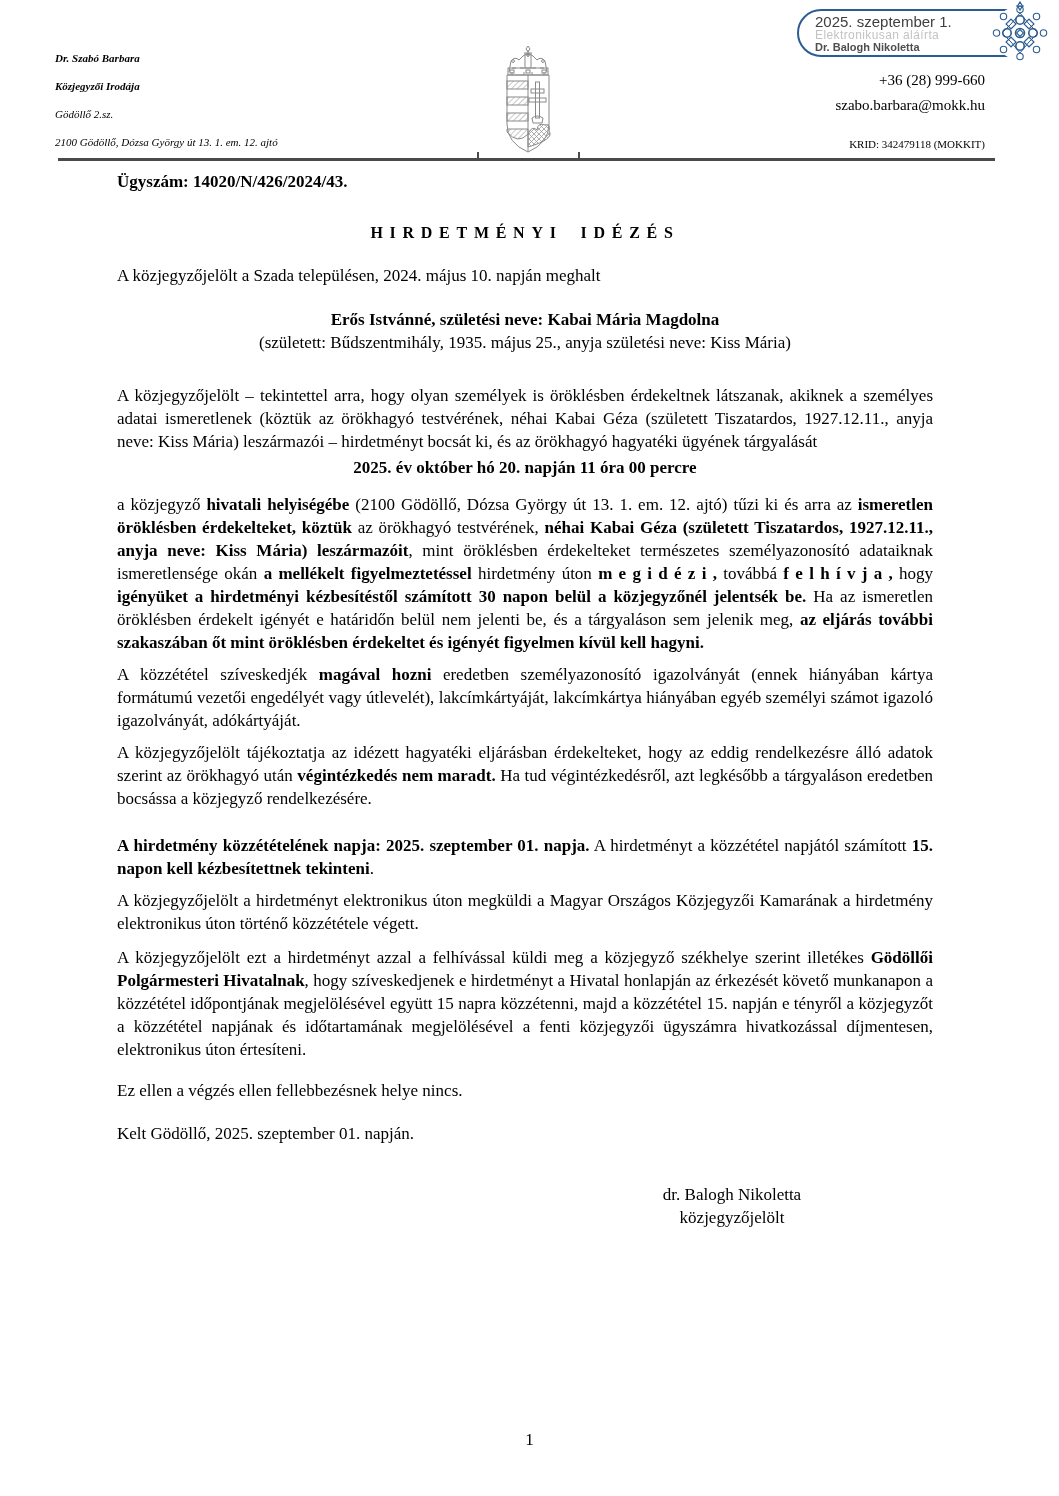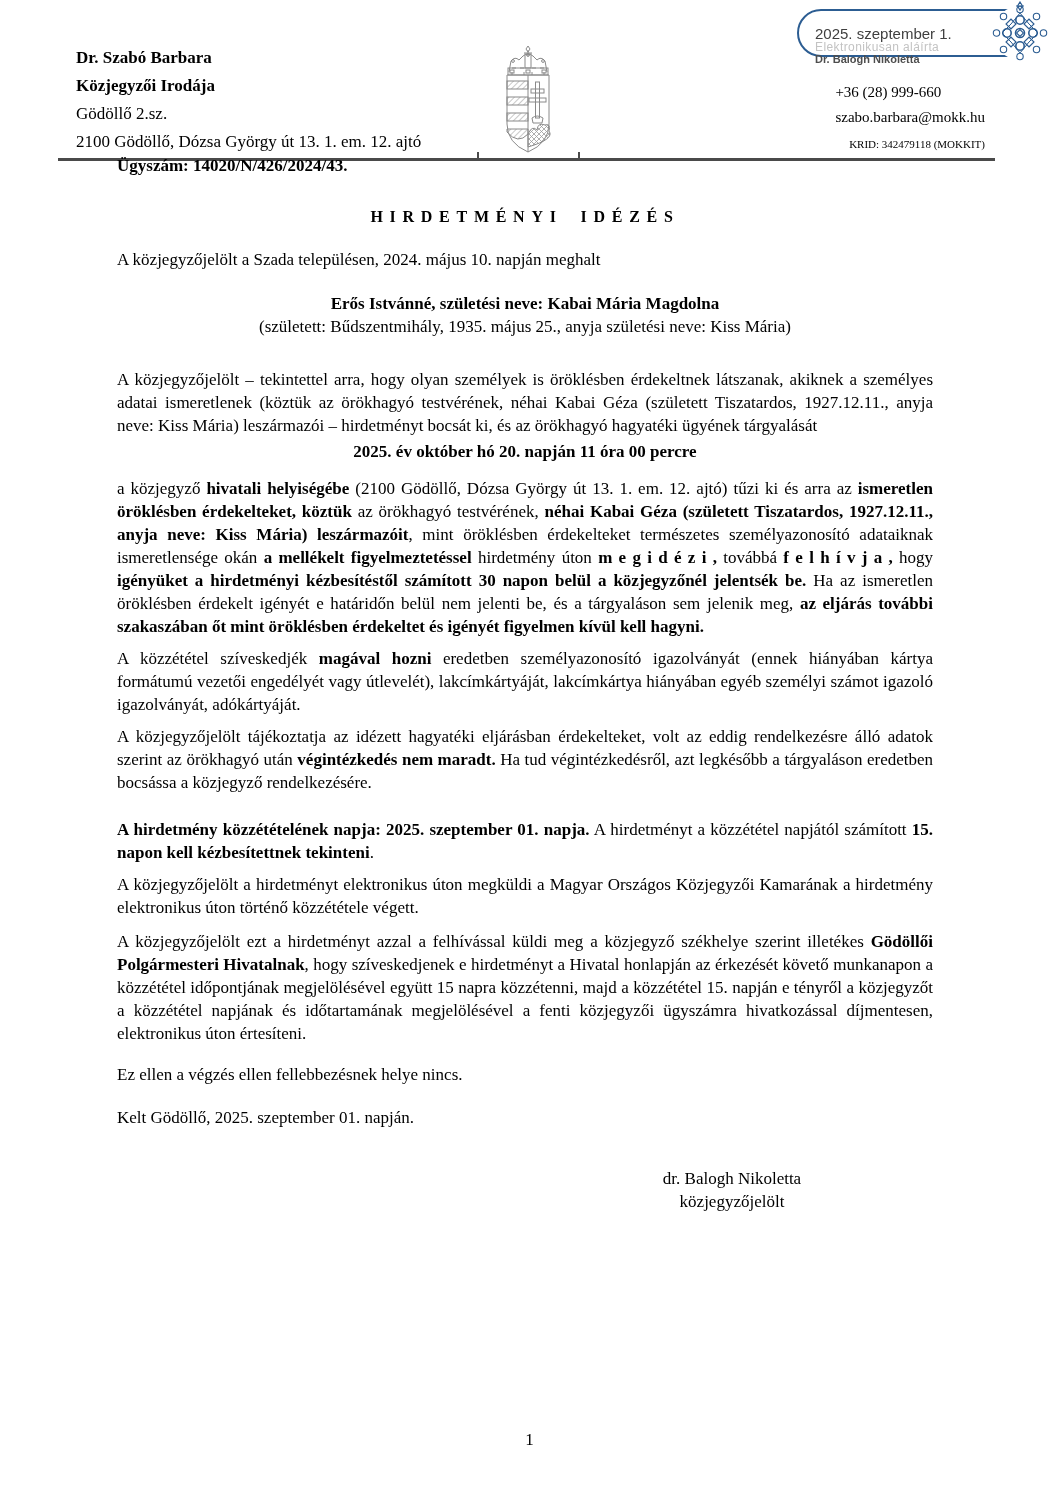--- a/index.html
+++ b/index.html
@@ -6,47 +6,47 @@
   .page{
     position:relative;
     width:1059px;height:1496px;
     background:#ffffff;
     font-family:"Liberation Serif", serif;
     color:#000;
     overflow:hidden;
   }
 
   
-  .office-block{position:absolute;left:76px;top:44px;font-size:17px;line-height:28px;}
+  .office-block{position:absolute;left:55px;top:44px;font-size:11px;line-height:28px;font-style:italic;}
   .office-block .bold{font-weight:bold;}
 
   .coat-of-arms{position:absolute;left:499px;top:44px;width:58px;height:114px;}
 
   .stamp-box{
     position:absolute;left:797px;top:9px;width:246px;height:48px;
     border:2px solid #2c5d92;border-radius:24px;
     font-family:"Liberation Sans", sans-serif;
     box-sizing:border-box;
   }
-  .stamp-text{position:absolute;left:16px;top:14px;white-space:nowrap;}
+  .stamp-text{position:absolute;left:16px;top:2px;white-space:nowrap;}
   .stamp-date{font-size:15px;color:#3f3f3f;line-height:17px;}
   .stamp-subtitle{font-size:12px;color:#c3c3c3;line-height:11px;letter-spacing:.4px;}
   .stamp-signer{font-size:11px;color:#4e4e4e;font-weight:bold;line-height:13px;}
   .seal-rosette{position:absolute;left:990px;top:1px;width:60px;height:60px;}
 
-  .contact-block{position:absolute;right:74px;top:80px;font-size:15px;line-height:25px;}
+  .contact-block{position:absolute;right:74px;top:68px;text-align:right;font-size:15px;line-height:25px;}
   .krid-line{position:absolute;right:74px;top:138px;font-size:11px;}
 
   .header-rule{position:absolute;left:58px;top:158px;width:937px;height:3px;background:#4a4a4a;}
   .rule-tick{position:absolute;top:-6px;width:2px;height:9px;background:#4a4a4a;}
   .tick-1{left:419px;}
   .tick-2{left:520px;}
 
   
-  .doc-body{position:absolute;left:117px;top:154px;width:816px;font-size:17px;line-height:23px;}
+  .doc-body{position:absolute;left:117px;top:170px;width:816px;font-size:17px;line-height:23px;}
   .blk{margin:0;}
   .justify{text-align:justify;}
   .center{text-align:center;}
   .b{font-weight:bold;}
   .title-line{
     text-align:center;font-weight:bold;font-size:16px;line-height:26px;
     letter-spacing:.42em;word-spacing:.45em;
   }
   .vegzest{letter-spacing:0;}
   .signature-block{width:320px;margin-left:455px;text-align:center;}
@@ -156,21 +156,21 @@
   <div class="doc-body">
     <p class="blk" style="margin-top:0"><span class="b">Ügyszám: 14020/N/426/2024/43.</span></p>
     <p class="blk title-line" style="margin-top:27px"><span class="b">HIRDETMÉNYI IDÉZÉS</span></p>
     <p class="blk" style="margin-top:18px"><span>A közjegyzőjelölt a Szada településen, 2024. május 10. napján meghalt</span></p>
     <p class="blk center" style="margin-top:21px"><span class="b">Erős Istvánné, születési neve: Kabai Mária Magdolna</span></p>
     <p class="blk center" style="margin-top:0"><span>(született: Bűdszentmihály, 1935. május 25., anyja születési neve: Kiss Mária)</span></p>
     <p class="blk justify" style="margin-top:30px"><span>A közjegyzőjelölt – tekintettel arra, hogy olyan személyek is öröklésben érdekeltnek látszanak, akiknek a személyes adatai ismeretlenek (köztük az örökhagyó testvérének, néhai Kabai Géza (született Tiszatardos, 1927.12.11., anyja neve: Kiss Mária) leszármazói – hirdetményt bocsát ki, és az örökhagyó hagyatéki ügyének tárgyalását</span></p>
     <p class="blk center" style="margin-top:3px"><span class="b">2025. év október hó 20. napján 11 óra 00 percre</span></p>
     <p class="blk justify" style="margin-top:14px"><span>a közjegyző </span><span class="b">hivatali helyiségébe</span><span> (2100 Gödöllő, Dózsa György út 13. 1. em. 12. ajtó) tűzi ki és arra az </span><span class="b">ismeretlen öröklésben érdekelteket, köztük</span><span> az örökhagyó testvérének, </span><span class="b">néhai Kabai Géza (született Tiszatardos, 1927.12.11., anyja neve: Kiss Mária) leszármazóit</span><span>, mint öröklésben érdekelteket természetes személyazonosító adataiknak ismeretlensége okán </span><span class="b">a mellékelt figyelmeztetéssel</span><span> hirdetmény úton </span><span class="b">m e g i d é z i ,</span><span> továbbá </span><span class="b">f e l h í v j a ,</span><span> hogy </span><span class="b">igényüket a hirdetményi kézbesítéstől számított 30 napon belül a közjegyzőnél jelentsék be.</span><span> Ha az ismeretlen öröklésben érdekelt igényét e határidőn belül nem jelenti be, és a tárgyaláson sem jelenik meg, </span><span class="b">az eljárás további szakaszában őt mint öröklésben érdekeltet és igényét figyelmen kívül kell hagyni.</span></p>
     <p class="blk justify" style="margin-top:9px"><span>A közzététel szíveskedjék </span><span class="b">magával hozni</span><span> eredetben személyazonosító igazolványát (ennek hiányában kártya formátumú vezetői engedélyét vagy útlevelét), lakcímkártyáját, lakcímkártya hiányában egyéb személyi számot igazoló igazolványát, adókártyáját.</span></p>
-    <p class="blk justify" style="margin-top:9px"><span>A közjegyzőjelölt tájékoztatja az idézett hagyatéki eljárásban érdekelteket, volt az eddig rendelkezésre álló adatok szerint az örökhagyó után </span><span class="b">végintézkedés nem maradt.</span><span> Ha tud végintézkedésről, azt legkésőbb a tárgyaláson eredetben bocsássa a közjegyző rendelkezésére.</span></p>
+    <p class="blk justify" style="margin-top:9px"><span>A közjegyzőjelölt tájékoztatja az idézett hagyatéki eljárásban érdekelteket, hogy az eddig rendelkezésre álló adatok szerint az örökhagyó után </span><span class="b">végintézkedés nem maradt.</span><span> Ha tud végintézkedésről, azt legkésőbb a tárgyaláson eredetben bocsássa a közjegyző rendelkezésére.</span></p>
     <p class="blk justify" style="margin-top:24px"><span class="b">A hirdetmény közzétételének napja: 2025. szeptember 01. napja.</span><span> A hirdetményt a közzététel napjától számított </span><span class="b">15. napon kell kézbesítettnek tekinteni</span><span>.</span></p>
     <p class="blk justify" style="margin-top:9px"><span>A közjegyzőjelölt a hirdetményt elektronikus úton megküldi a Magyar Országos Közjegyzői Kamarának a hirdetmény elektronikus úton történő közzététele végett.</span></p>
     <p class="blk justify" style="margin-top:11px"><span>A közjegyzőjelölt ezt a hirdetményt azzal a felhívással küldi meg a közjegyző székhelye szerint illetékes </span><span class="b">Gödöllői Polgármesteri Hivatalnak</span><span>, hogy szíveskedjenek e hirdetményt a Hivatal honlapján az érkezését követő munkanapon a közzététel időpontjának megjelölésével együtt 15 napra közzétenni, majd a közzététel 15. napján e tényről a közjegyzőt a közzététel napjának és időtartamának megjelölésével a fenti közjegyzői ügyszámra hivatkozással díjmentesen, elektronikus úton értesíteni.</span></p>
     <p class="blk" style="margin-top:18px"><span>Ez ellen a végzés ellen fellebbezésnek helye nincs.</span></p>
     <p class="blk" style="margin-top:20px"><span>Kelt Gödöllő, 2025. szeptember 01. napján.</span></p>
     <p class="blk signature-block" style="margin-top:38px"><span>dr. Balogh Nikoletta</span><br><span>közjegyzőjelölt</span></p>
   </div>
 
   <div class="page-number">1</div>
 

